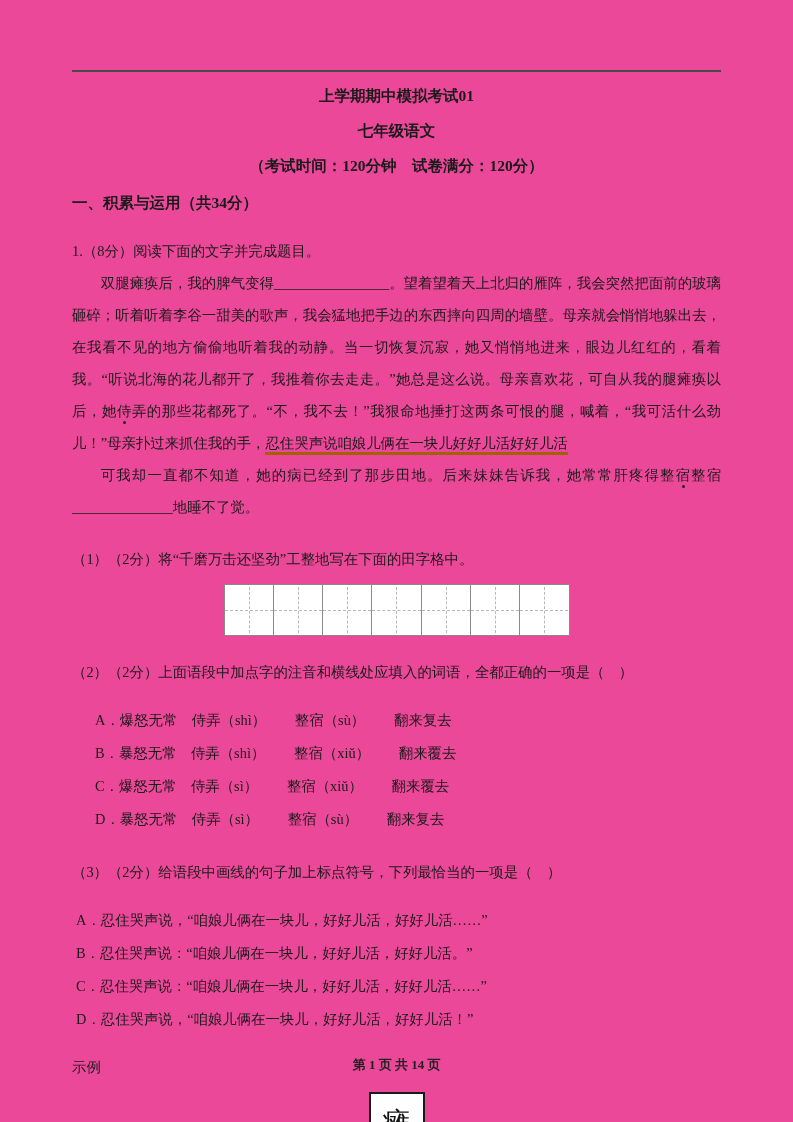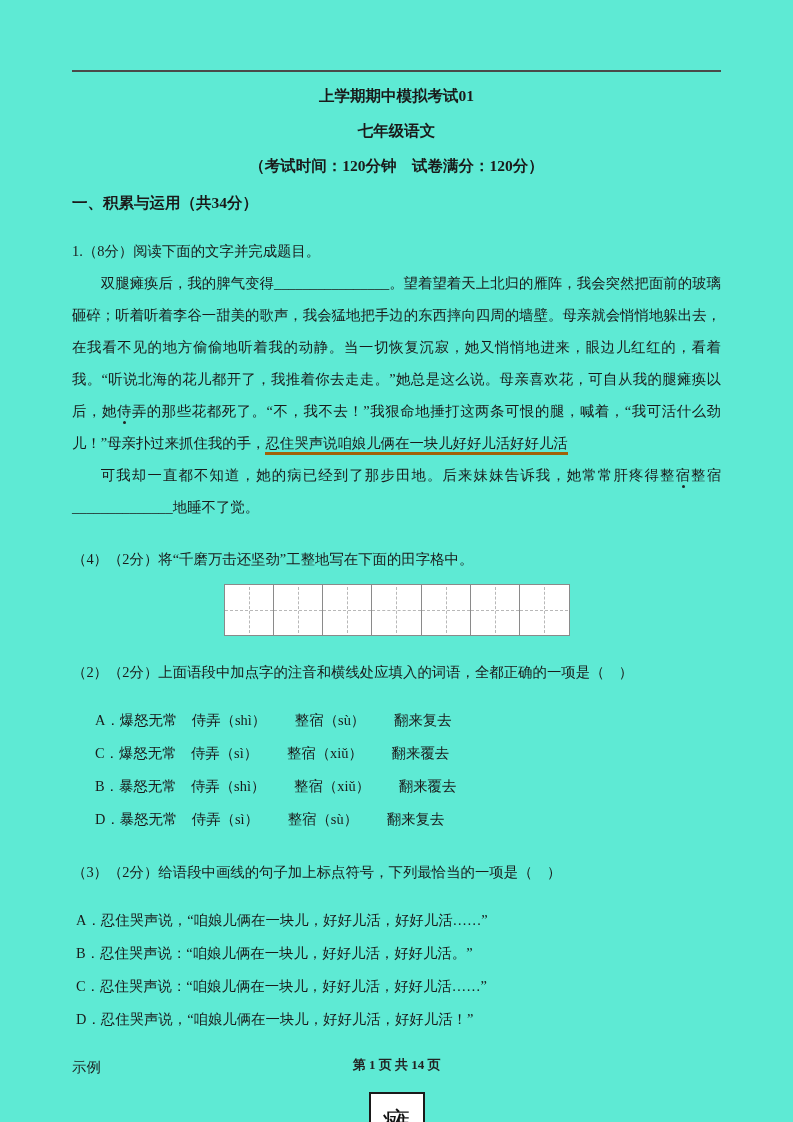--- a/index.html
+++ b/index.html
@@ -1,21 +1,21 @@
 <!DOCTYPE html>
 <html><head>
 <meta charset="utf-8">
 <style>
   * { box-sizing: border-box; }
   html, body { margin: 0; padding: 0; }
   body {
     width: 793px; height: 1122px; background: #ffffff; color: #1a1a1a;
     font-family: "Liberation Serif", "DejaVu Serif", serif;
   }
-  .sheet { position: relative; width: 793px; height: 1122px; padding: 70px 72px 0 72px; overflow: hidden; background: #5eead4; }
+  .sheet { position: relative; width: 793px; height: 1122px; padding: 70px 72px 0 72px; overflow: hidden; background: #ec4899; }
   .top-rule { height: 0; border-top: 2px solid #4a4a4a; }
   .c-line { text-align: center; font-weight: 700; font-size: 15.5px; line-height: 22px; margin-top: 13px; }
   .section-heading { font-weight: 700; font-size: 15.5px; line-height: 24px; margin-top: 14px; }
   .q-stem { font-size: 14.4px; line-height: 32px; margin-top: 20px; }
   .para { margin: 0; font-size: 14.4px; line-height: 32px; text-align: justify; text-indent: 2em; }
   .blank { letter-spacing: 0; }
   .u { border-bottom: 3px solid #a16207; padding-bottom: 1px; }
   .dot-char { position: relative; }
   .dot-char::after {
     content: ""; position: absolute; left: 50%; bottom: -5px; margin-left: -1.5px;
@@ -49,37 +49,37 @@
   <div class="c-line">（考试时间：120分钟　试卷满分：120分）</div>
 
   <div class="section-heading">一、积累与运用（共34分）</div>
 
   <div class="q-stem">1.（8分）阅读下面的文字并完成题目。</div>
 
   <p class="para"><span>双腿瘫痪后，我的脾气变得</span><span class="blank">________________</span><span>。望着望着天上北归的雁阵，我会突然把面前的玻璃砸碎；听着听着李谷一甜美的歌声，我会猛地把手边的东西摔向四周的墙壁。母亲就会悄悄地躲出去，在我看不见的地方偷偷地听着我的动静。当一切恢复沉寂，她又悄悄地进来，眼边儿红红的，看着我。“听说北海的花儿都开了，我推着你去走走。”她总是这么说。母亲喜欢花，可自从我的腿瘫痪以后，她</span><span class="dot-char">侍</span><span>弄的那些花都死了。“不，我不去！”我狠命地捶打这两条可恨的腿，喊着，“我可活什么劲儿！”母亲扑过来抓住我的手，</span><span class="u">忍住哭声说咱娘儿俩在一块儿好好儿活好好儿活</span></p>
 
   <p class="para"><span>可我却一直都不知道，她的病已经到了那步田地。后来妹妹告诉我，她常常肝疼得整</span><span class="dot-char">宿</span><span>整宿</span><span class="blank">______________</span><span>地睡不了觉。</span></p>
 
-  <div class="q-stem">（4）（2分）将“千磨万击还坚劲”工整地写在下面的田字格中。</div>
+  <div class="q-stem">（1）（2分）将“千磨万击还坚劲”工整地写在下面的田字格中。</div>
 
   <div class="tzg">
     <div class="tzg-cell"></div>
   <div class="tzg-cell"></div>
       <div class="tzg-cell"></div>
       <div class="tzg-cell"></div>
       <div class="tzg-cell"></div>
       <div class="tzg-cell"></div>
       <div class="tzg-cell"></div>
     </div>
 
   <div class="q-stem">（2）（2分）上面语段中加点字的注音和横线处应填入的词语，全都正确的一项是（　）</div>
   <div class="options opts-indent">
     <div class="opt">A．爆怒无常　侍弄（shì）　　整宿（sù）　　翻来复去</div>
+    <div class="opt">B．暴怒无常　侍弄（shì）　　整宿（xiǔ）　　翻来覆去</div>
     <div class="opt">C．爆怒无常　侍弄（sì）　　整宿（xiǔ）　　翻来覆去</div>
-    <div class="opt">B．暴怒无常　侍弄（shì）　　整宿（xiǔ）　　翻来覆去</div>
     <div class="opt">D．暴怒无常　侍弄（sì）　　整宿（sù）　　翻来复去</div>
   </div>
 
   <div class="q-stem">（3）（2分）给语段中画线的句子加上标点符号，下列最恰当的一项是（　）</div>
   <div class="options opts-flush">
     <div class="opt">A．忍住哭声说，“咱娘儿俩在一块儿，好好儿活，好好儿活……”</div>
     <div class="opt">B．忍住哭声说：“咱娘儿俩在一块儿，好好儿活，好好儿活。”</div>
     <div class="opt">C．忍住哭声说：“咱娘儿俩在一块儿，好好儿活，好好儿活……”</div>
     <div class="opt">D．忍住哭声说，“咱娘儿俩在一块儿，好好儿活，好好儿活！”</div>
   </div>

